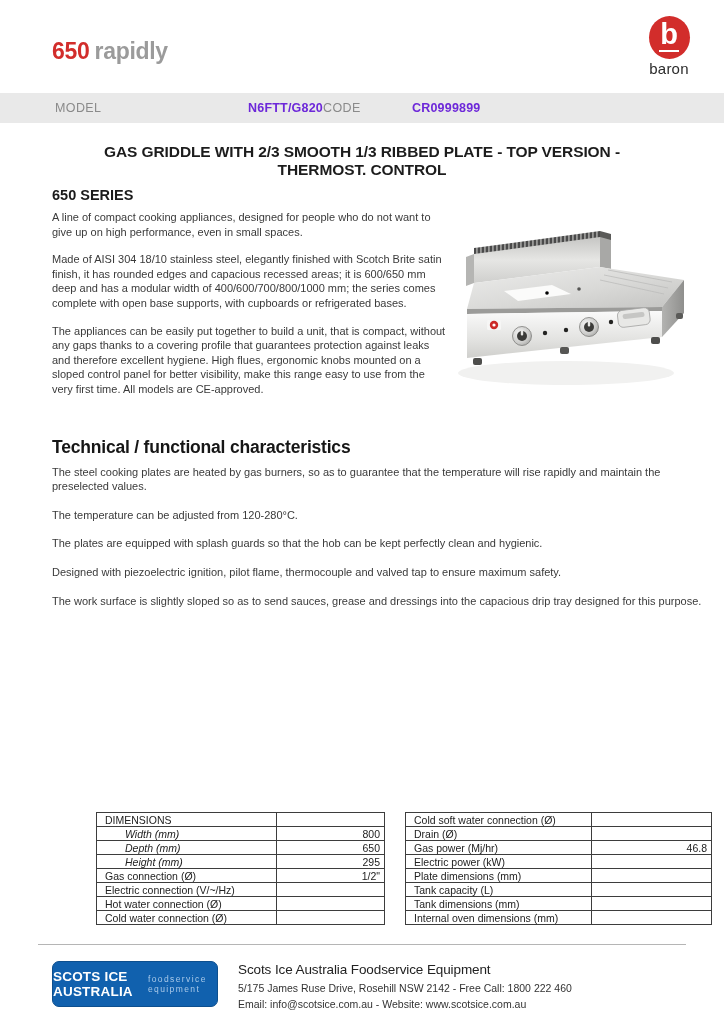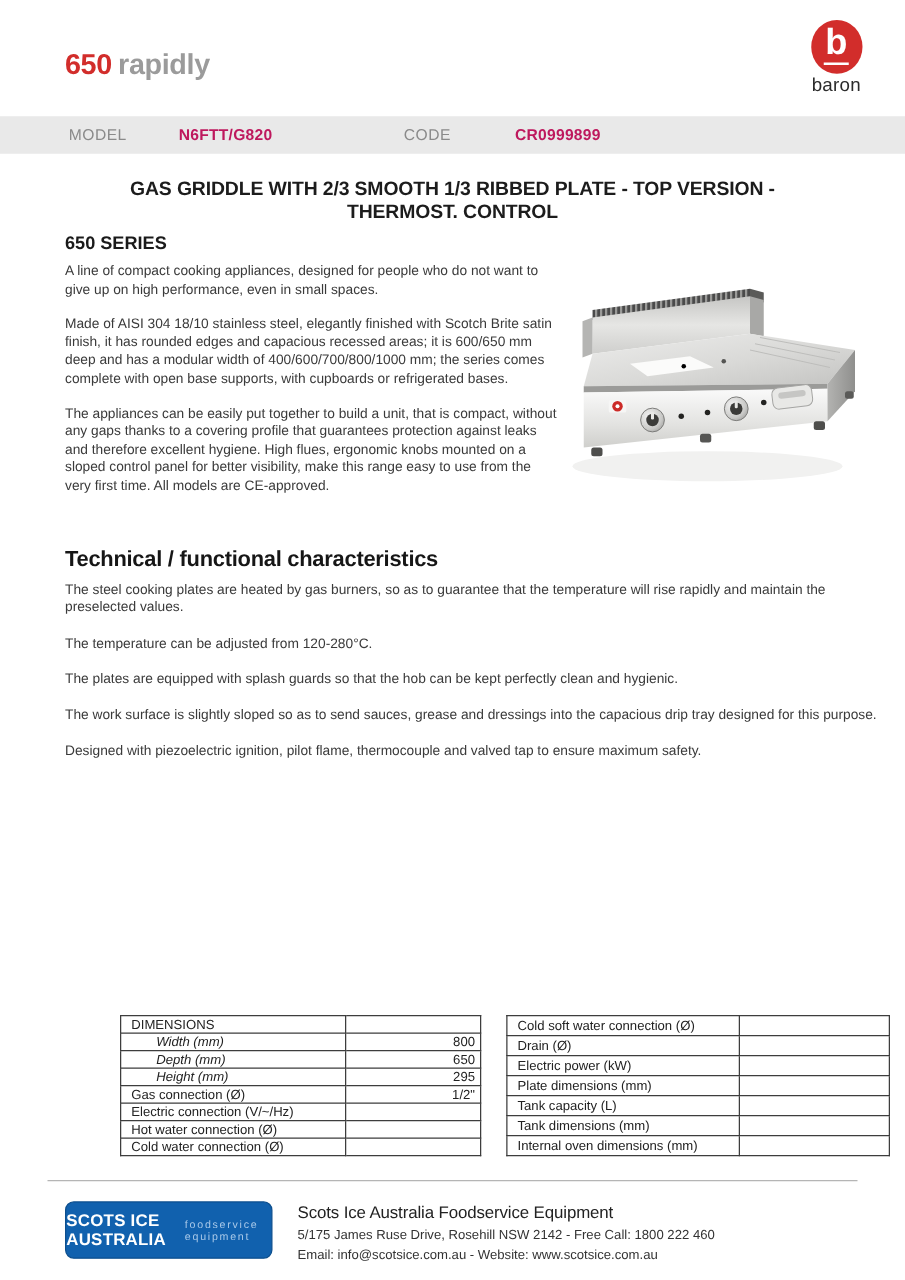--- a/index.html
+++ b/index.html
@@ -32,21 +32,21 @@
   .brand-mark{width:41px;height:43px;background:var(--accent-red);border-radius:50%;
     display:flex;align-items:center;justify-content:center;}
   .brand-b{color:#fff;font-size:29px;font-weight:700;line-height:1;margin-top:-3px;
     border-bottom:2px solid #fff;padding:0 1px 1px;}
   .brand-name{font-size:15px;color:#2b2b2b;margin-top:1px;letter-spacing:0.2px;}
 
   
   .model-bar{height:30px;background:var(--bar-bg);display:flex;align-items:center;
     font-size:12.5px;padding-left:55px;}
   .bar-label{color:var(--label-gray);letter-spacing:0.4px;}
-  .bar-value{color:#be185d;font-weight:600;letter-spacing:0.2px;}
+  .bar-value{color:#6d28d9;font-weight:600;letter-spacing:0.2px;text-align:right;}
   .w-model-label{width:88px;}
   .w-model-value{width:180px;}
   .w-code-label{width:89px;}
 
   
   .doc-title{margin:20px 42px 0;text-align:center;font-size:15.5px;line-height:17.5px;
     font-weight:700;color:var(--ink);letter-spacing:-0.1px;}
 
   
   .intro{display:flex;padding:0 22px 0 52px;margin-top:9px;}
@@ -208,22 +208,22 @@
         <rect x="112" y="124" width="9" height="7" rx="2" fill="#565654"></rect>
       </svg>
     </div>
   </section>
 
   <section class="technical">
     <h2>Technical / functional characteristics</h2>
     <p>The steel cooking plates are heated by gas burners, so as to guarantee that the temperature will rise rapidly and maintain the preselected values.</p>
     <p>The temperature can be adjusted from 120-280°C.</p>
     <p>The plates are equipped with splash guards so that the hob can be kept perfectly clean and hygienic.</p>
+    <p>Designed with piezoelectric ignition, pilot flame, thermocouple and valved tap to ensure maximum safety.</p>
     <p>The work surface is slightly sloped so as to send sauces, grease and dressings into the capacious drip tray designed for this purpose.</p>
-    <p>Designed with piezoelectric ignition, pilot flame, thermocouple and valved tap to ensure maximum safety.</p>
   </section>
 
   <div class="tables-row">
     <table class="t-left">
       <tbody>
         <tr>
             <td class="lbl">DIMENSIONS</td>
             <td class="val"></td>
           </tr>
         <tr>
@@ -260,20 +260,24 @@
       <tbody>
         <tr>
             <td class="lbl">Cold soft water connection (Ø)</td>
             <td class="val"></td>
           </tr>
         <tr>
             <td class="lbl">Drain (Ø)</td>
             <td class="val"></td>
           </tr>
         <tr>
+            <td class="lbl">Gas power (Mj/hr)</td>
+            <td class="val">46.8</td>
+          </tr>
+        <tr>
             <td class="lbl">Electric power (kW)</td>
             <td class="val"></td>
           </tr>
         <tr>
             <td class="lbl">Plate dimensions (mm)</td>
             <td class="val"></td>
           </tr>
         <tr>
             <td class="lbl">Tank capacity (L)</td>
             <td class="val"></td>

